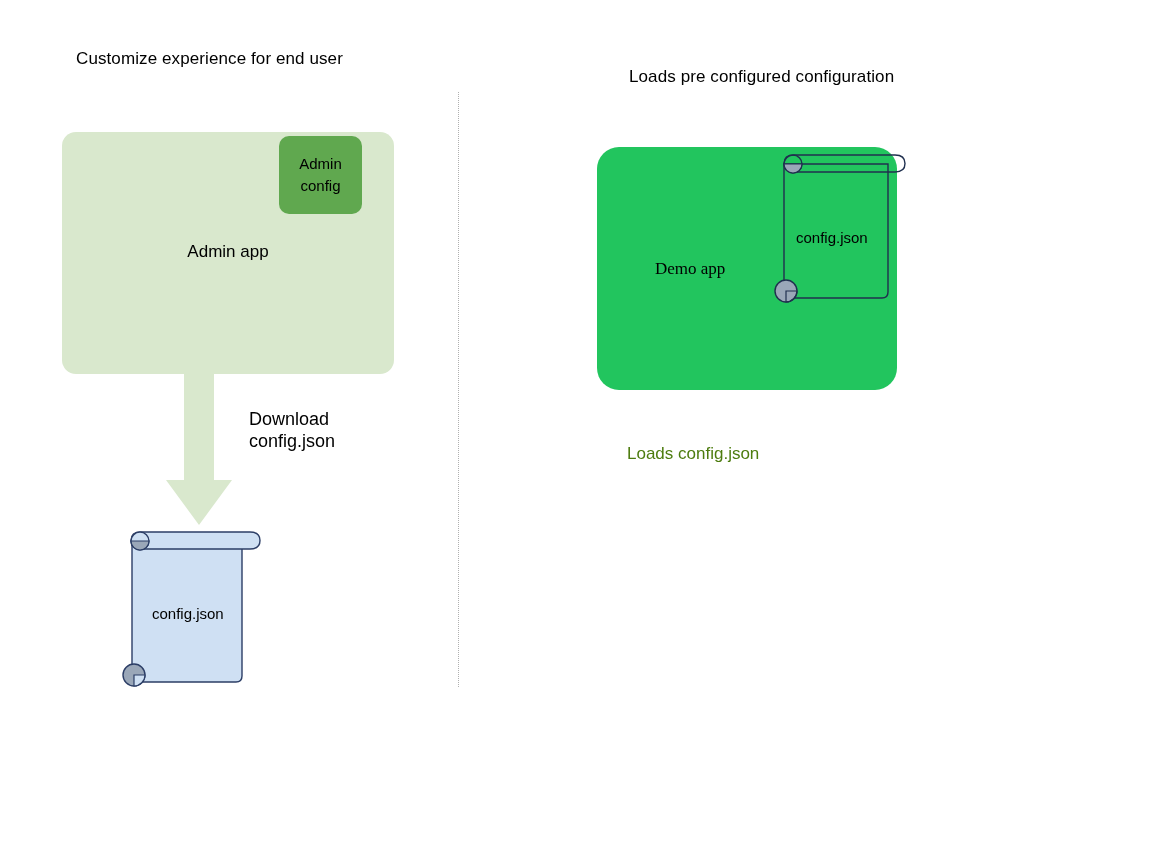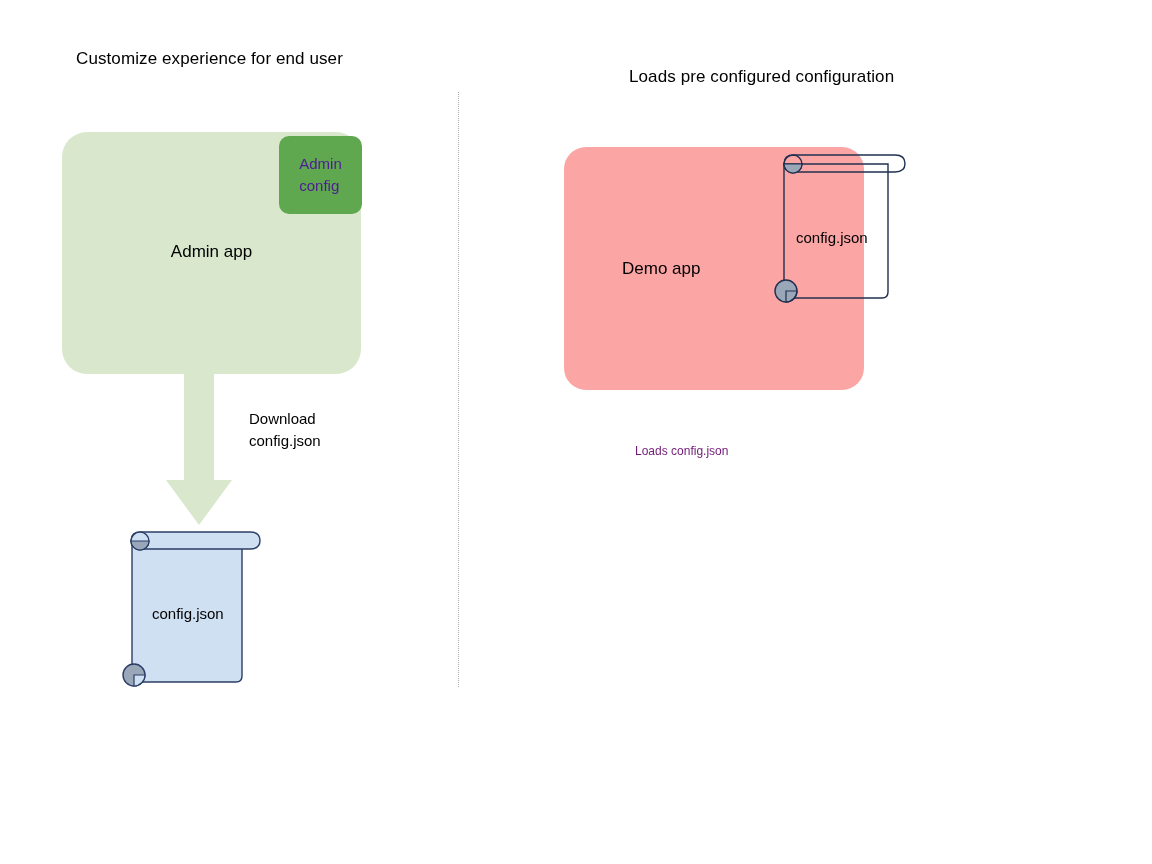--- a/index.html
+++ b/index.html
@@ -42,21 +42,22 @@
   }
 
   
   .admin-app {
     position: absolute;
     left: 62px;
     top: 132px;
     width: 299px;
     height: 242px;
     background: #d9e8cd;
-    border-radius: 25px;
+    border-radius: 14px;
+    padding-left: 33px;
   }
   .admin-app-label {
     position: absolute;
     left: 0;
     right: 0;
     top: 110px;
     text-align: center;
     font-size: 17px;
     color: #000;
   }
@@ -68,38 +69,39 @@
     height: 78px;
     background: #60a84f;
     border-radius: 10px;
     display: flex;
     align-items: center;
     justify-content: center;
   }
   .admin-panel-label {
     font-size: 15px;
     line-height: 22px;
-    color: #4c1d95;
+    text-align: center;
+    color: #000000;
   }
 
   
   .arrow {
     position: absolute;
     left: 166px;
     top: 372px;
     width: 66px;
     height: 156px;
   }
   .arrow svg { display: block; }
 
   .arrow-label {
     position: absolute;
     left: 249px;
     top: 408px;
-    font-size: 15px;
+    font-size: 18px;
     line-height: 22px;
     color: #000;
     white-space: nowrap;
   }
 
   
   .scroll { position: absolute; }
   .scroll svg { display: block; overflow: visible; }
   .scroll-label {
     position: absolute;
@@ -110,42 +112,42 @@
 
   #scroll-left  { left: 122px; top: 528px; width: 142px; height: 162px; }
   #scroll-left .scroll-label { left: 30px; top: 77px; }
 
   #scroll-right { left: 776px; top: 152px; width: 132px; height: 152px; }
   #scroll-right .scroll-label { left: 20px; top: 77px; }
 
   
   .demo-app {
     position: absolute;
-    left: 564px;
+    left: 597px;
     top: 147px;
     width: 300px;
     height: 243px;
-    background: #fca5a5;
+    background: #22c55e;
     border-radius: 22px;
+    font-family: Liberation Serif, serif;
   }
   .demo-app-label {
     position: absolute;
     left: 58px;
     top: 112px;
     font-size: 17px;
     color: #000;
   }
   .loads-caption {
     position: absolute;
     left: 627px;
     top: 444px;
-    font-size: 12px;
-    color: #701a75;
-    white-space: nowrap;
-    margin-left: 8px;
+    font-size: 17px;
+    color: #4d7c0f;
+    white-space: nowrap;
   }
 </style>
 </head>
 <body>
 
 <div class="canvas">
 
   <div class="heading" id="heading-left">Customize experience for end user</div>
 
   <div class="heading" id="heading-right">Loads pre configured configuration</div>

